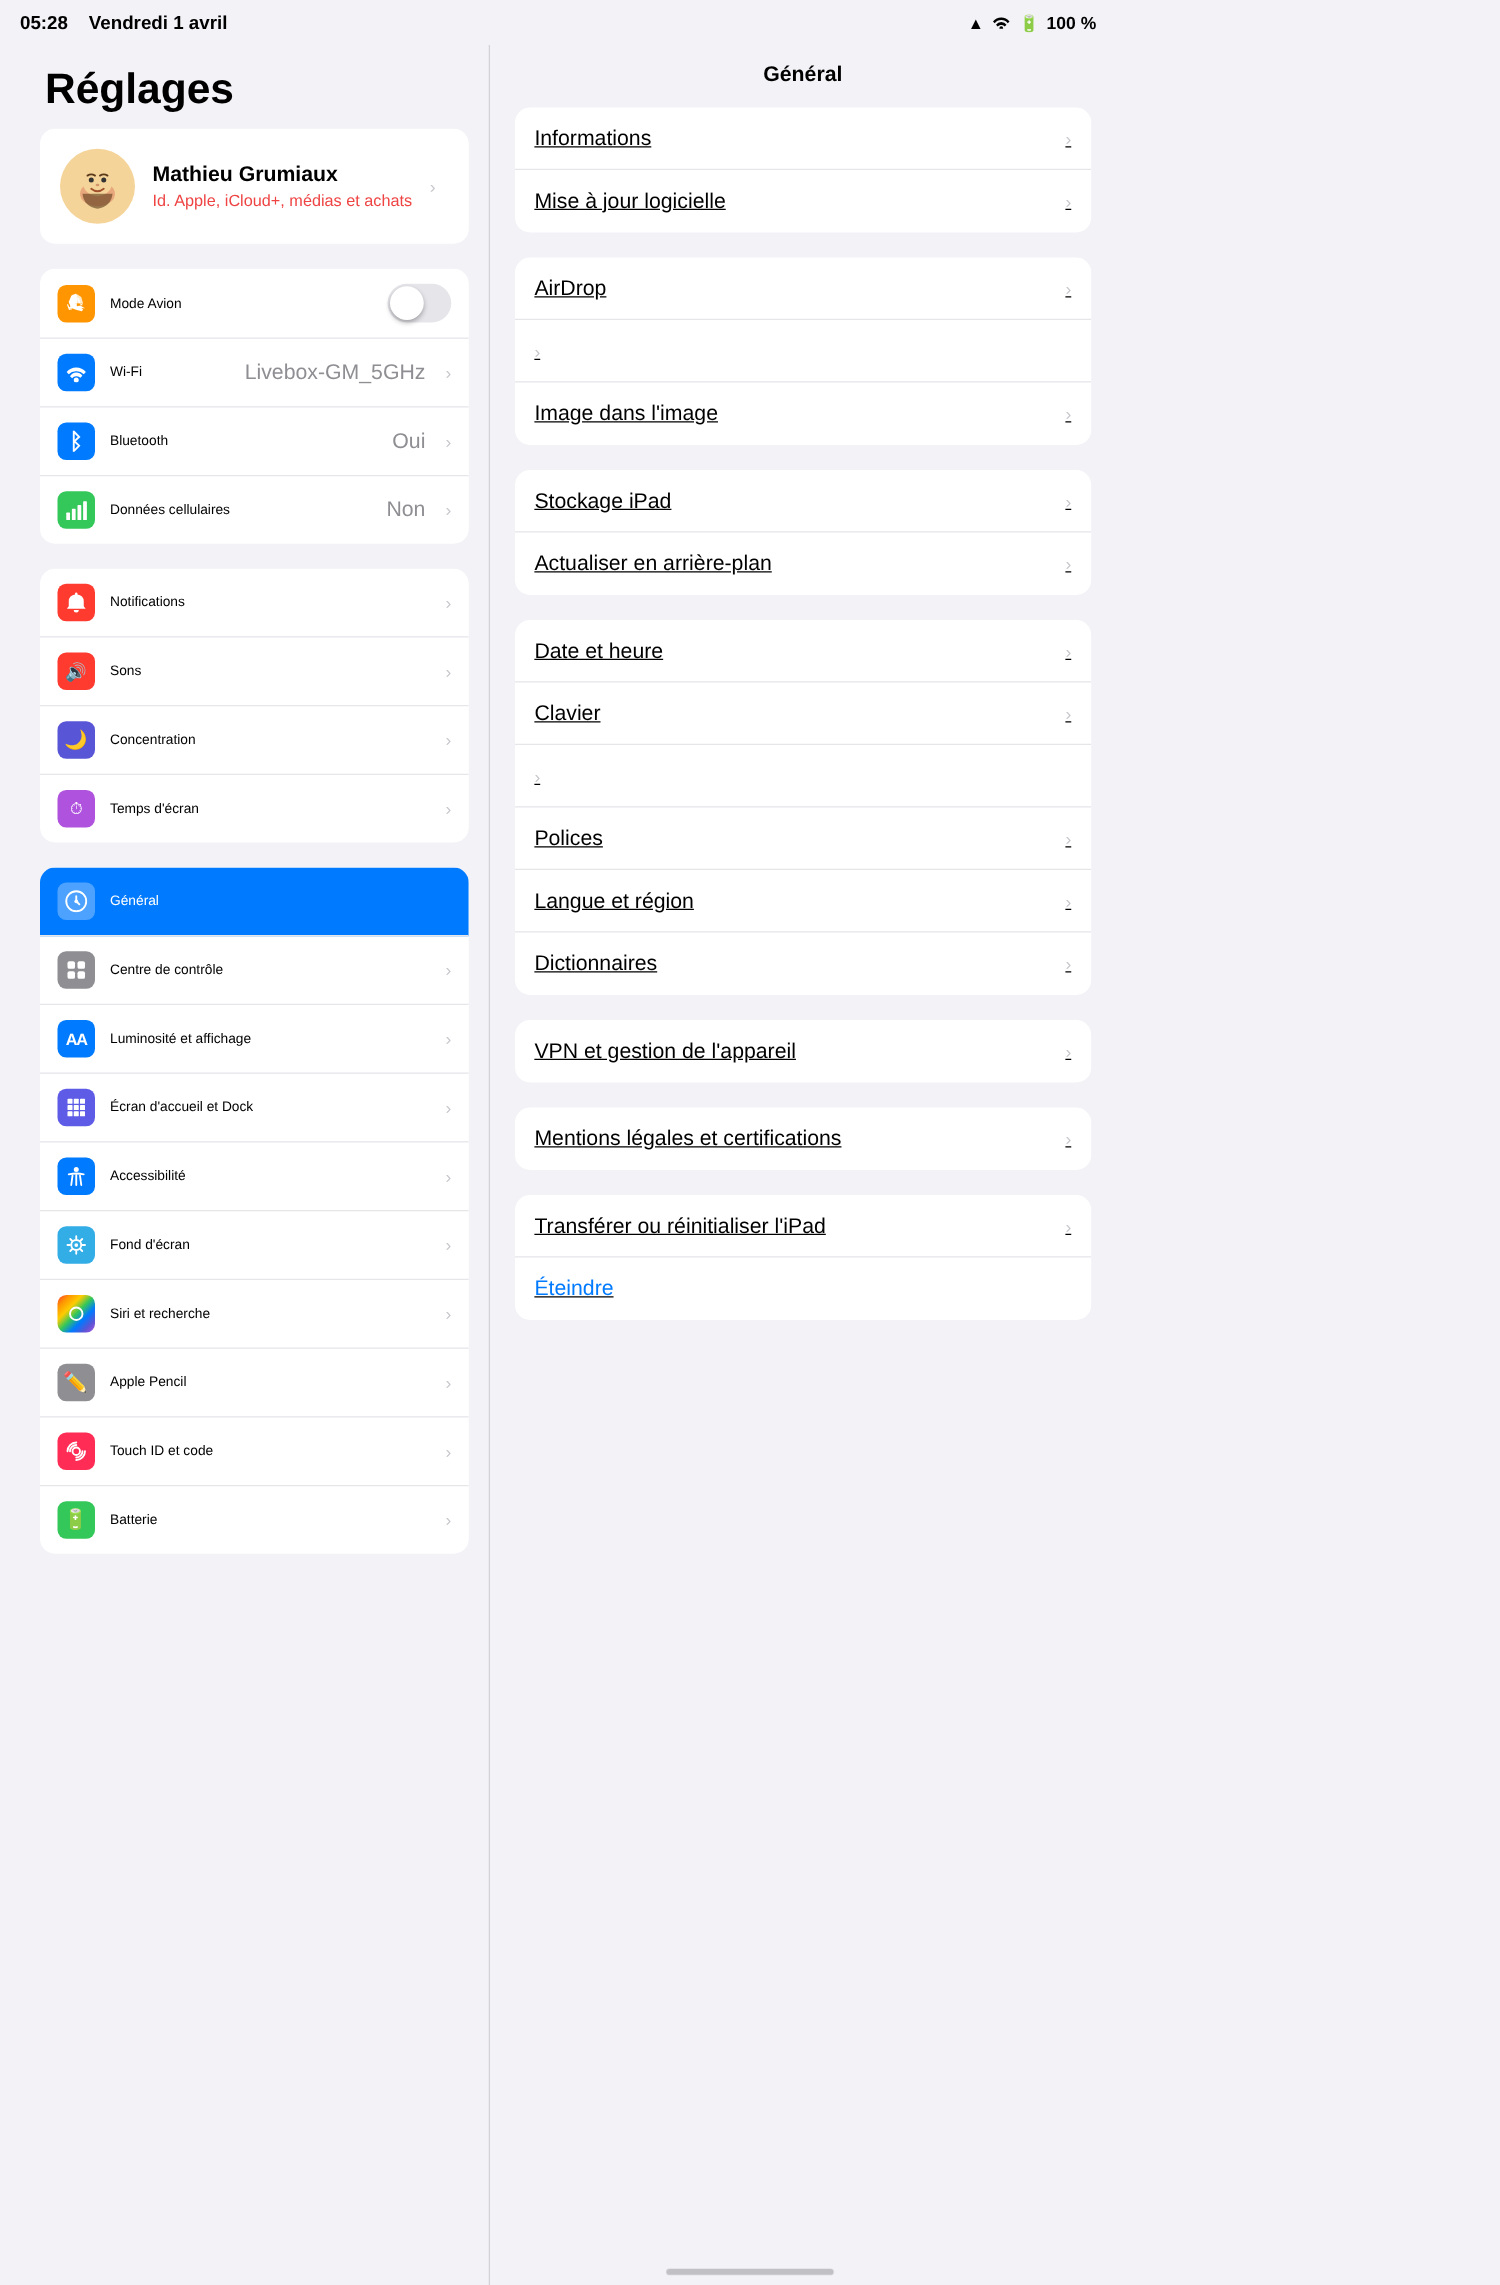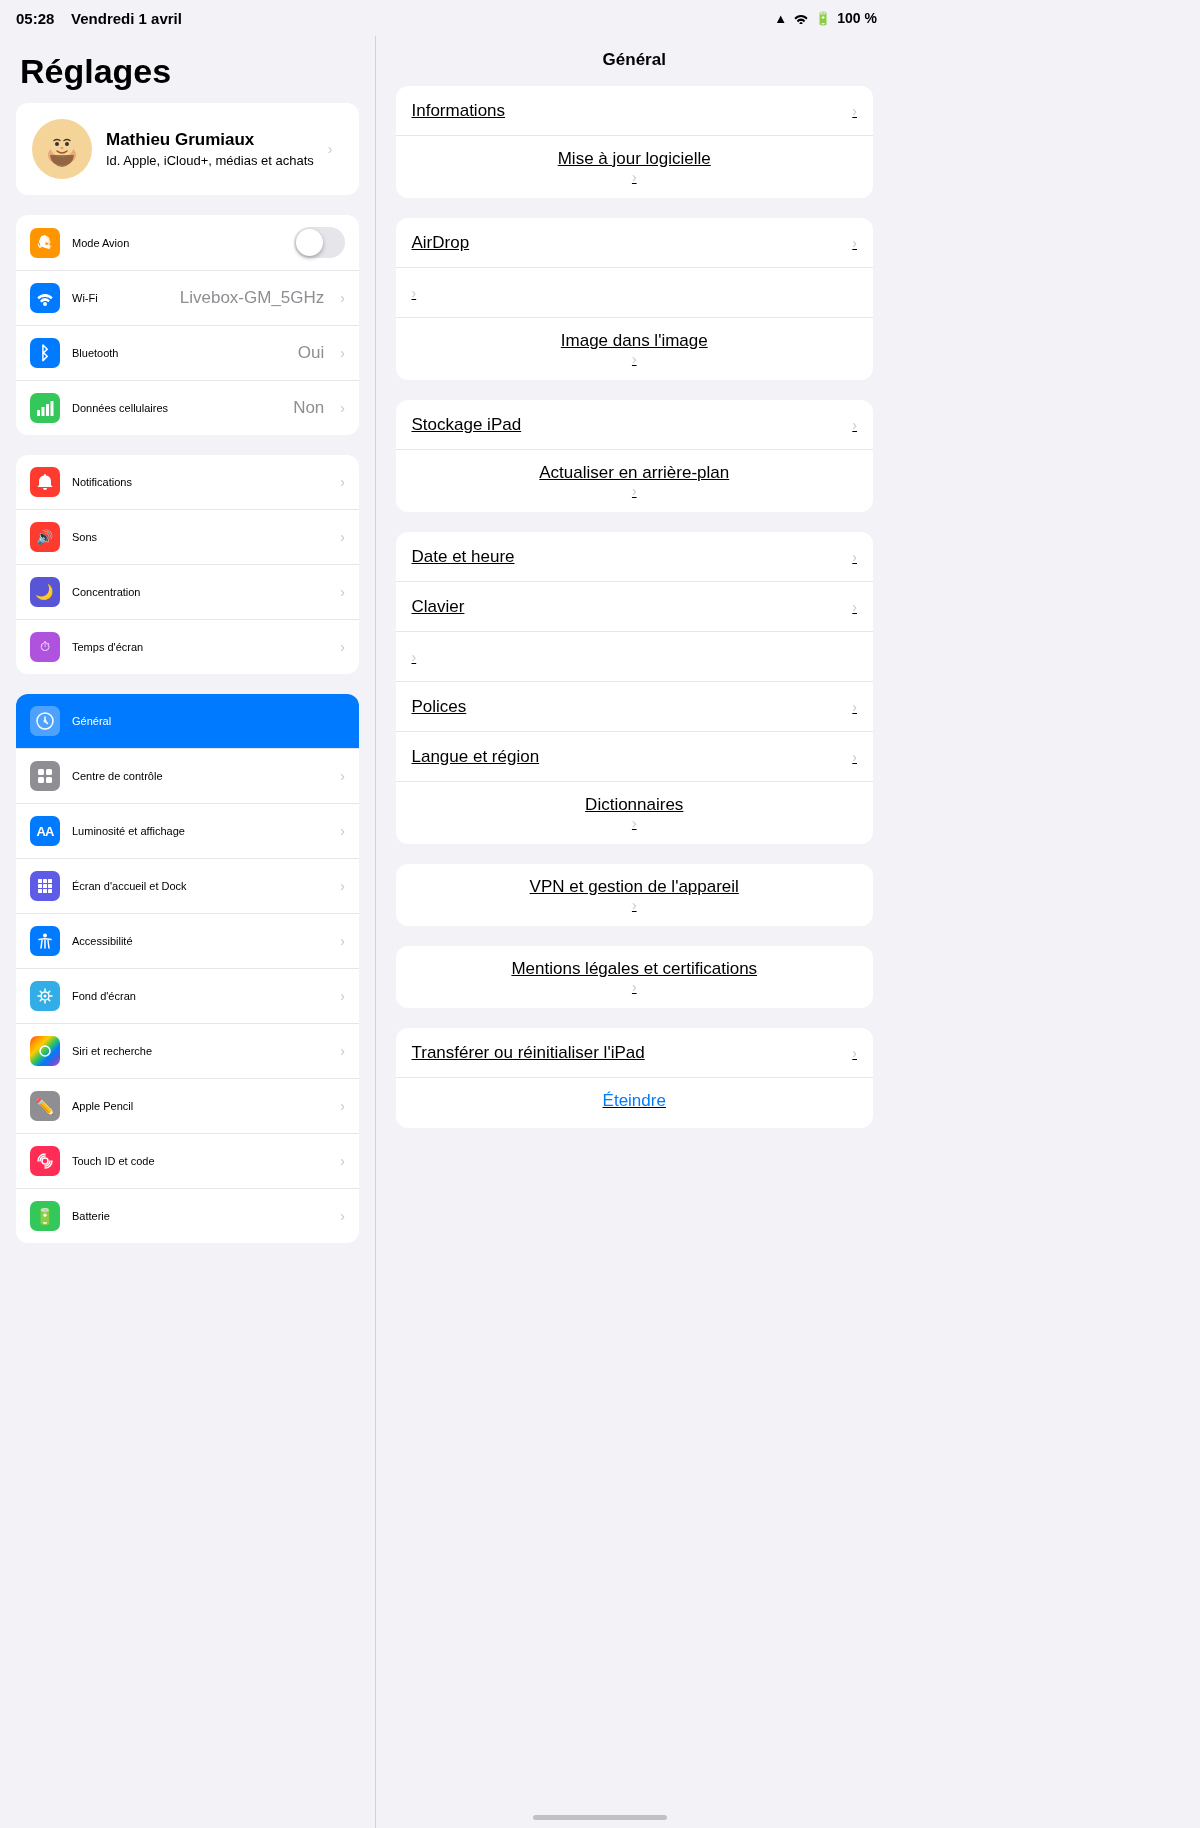--- a/index.html
+++ b/index.html
@@ -36,20 +36,21 @@
       height: calc(1828px - 36px);
     }
 
     
     .sidebar {
       width: 375px;
       background: #f2f2f7;
       padding: 0 0 40px 0;
       overflow-y: auto;
       flex-shrink: 0;
+      margin-left: 16px;
     }
 
     .sidebar-title {
       font-size: 34px;
       font-weight: 700;
       padding: 16px 20px 12px 20px;
       color: #000;
     }
 
     
@@ -75,21 +76,21 @@
     }
     .avatar svg { width: 52px; height: 52px; }
     .profile-info h2 {
       font-size: 17px;
       font-weight: 600;
       color: #000;
       line-height: 1.3;
     }
     .profile-info p {
       font-size: 13px;
-      color: #000000;
+      color: #ef4444;
       margin-top: 2px;
       line-height: 1.3;
     }
 
     
     .settings-group {
       background: #fff;
       border-radius: 12px;
       margin: 0 16px 20px 16px;
       overflow: hidden;
@@ -183,21 +184,21 @@
     }
 
     .right-row {
       display: flex;
       align-items: center;
       padding: 13px 16px;
       border-bottom: 0.5px solid #e5e5ea;
       cursor: pointer;
       min-height: 50px;
     }
-    .right-row:last-child { border-bottom: none; flex-direction: column; }
+    .right-row:last-child { border-bottom: none; }
 
     .right-row-label {
       flex: 1;
       font-size: 17px;
       color: #000;
     }
     .right-chevron {
       color: #c7c7cc;
       font-size: 14px;
     }

